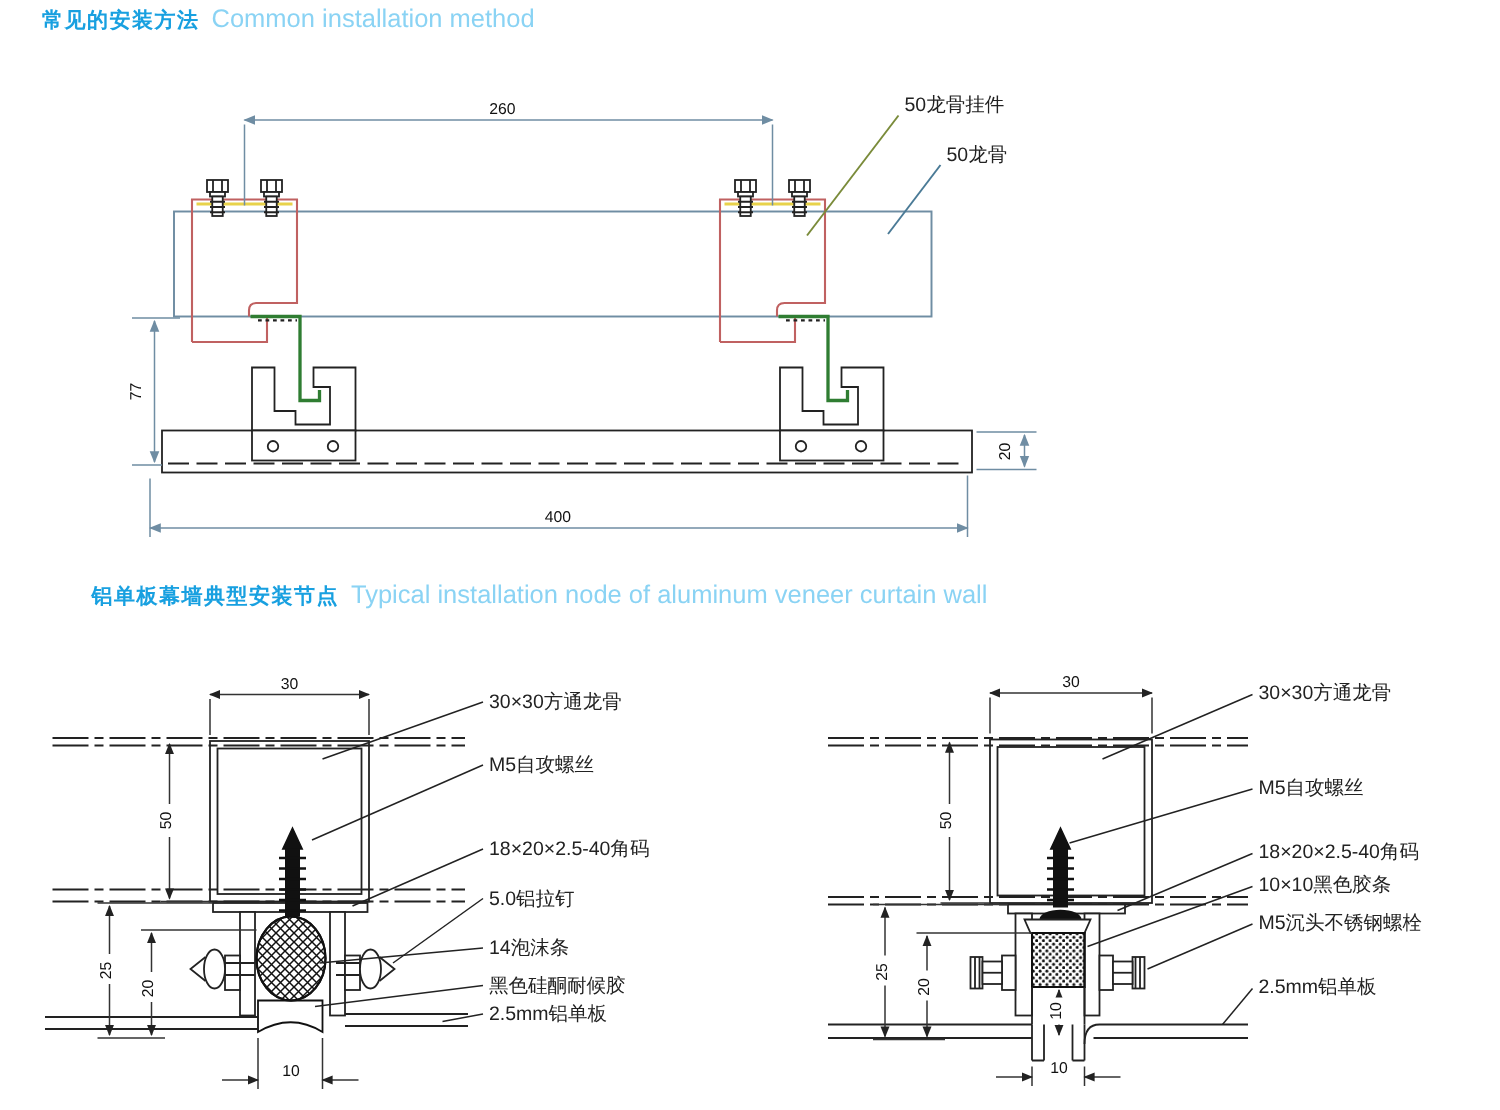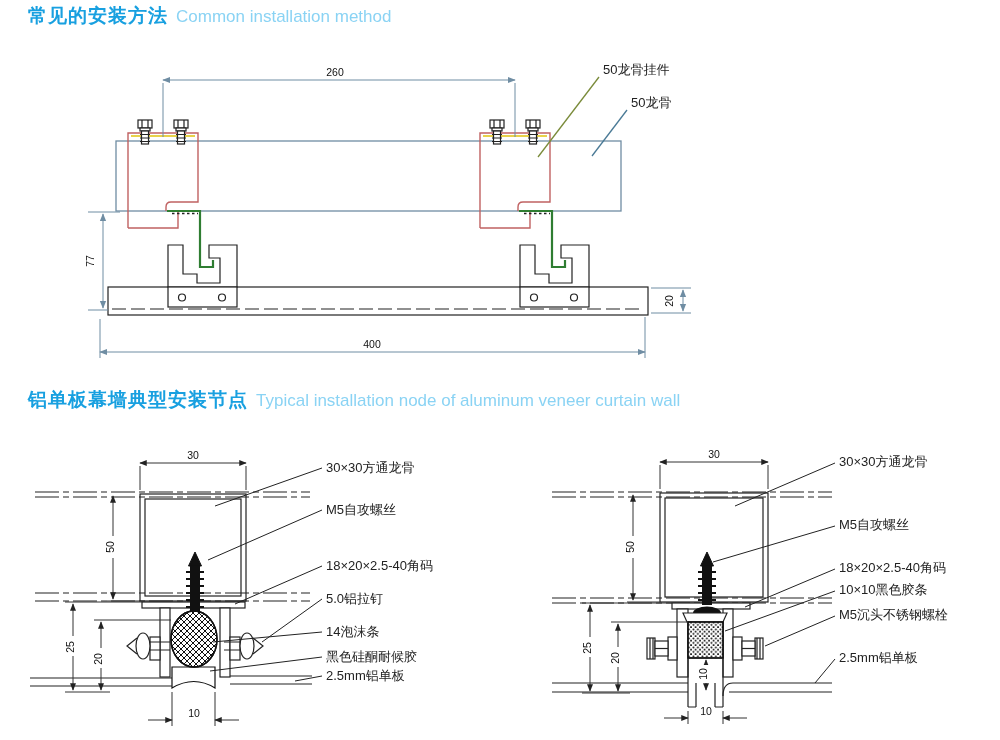--- a/index.html
+++ b/index.html
@@ -1,18 +1,18 @@
 <!DOCTYPE html>
 <html><head>
 <meta charset="utf-8">
 <style>
   html,body{margin:0;padding:0;background:#fff;}
   body{width:1000px;height:740px;position:relative;font-family:"Liberation Sans",sans-serif;overflow:hidden;}
   .sec-title{position:absolute;left:28px;white-space:nowrap;}
-  .sec-title .zh{font-weight:bold;font-size:19px;color:#18a0e0;letter-spacing:1px;}
+  .sec-title .zh{font-weight:bold;font-size:14px;color:#18a0e0;letter-spacing:1px;}
   .sec-title .en{font-size:17px;color:#8ad3f4;margin-left:8px;}
   svg{position:absolute;left:0;top:0;}
   svg text{font-family:"Liberation Sans",sans-serif;}
   .k{stroke:#222;fill:none;stroke-width:1.2;}
   .kw{stroke:#222;fill:#fff;stroke-width:1.2;}
   .ink{stroke:#111;fill:none;stroke-width:1.2;}
   .dimL{stroke:#333;fill:none;stroke-width:1;}
   .bdim{stroke:#6f8da3;fill:none;stroke-width:1;}
   .beam{stroke:#6f8da3;fill:none;stroke-width:1.3;}
   .red{stroke:#c06161;fill:none;stroke-width:1.4;}
@@ -111,21 +111,21 @@
   <g>
     <line x1="599" y1="32" x2="538" y2="112" stroke="#7a8b3a" stroke-width="1.3"></line>
     <text x="603" y="29" class="lbl">50龙骨挂件</text>
   </g>
   <g>
     <line x1="627" y1="65" x2="592" y2="111" stroke="#4a7a96" stroke-width="1.3"></line>
     <text x="631" y="62" class="lbl">50龙骨</text>
   </g>
 </svg>
 
-<div class="sec-title" style="top:387px;">
+<div class="sec-title" style="top:387px;margin-left:33px;">
   <span class="zh">铝单板幕墙典型安装节点</span><span class="en">Typical installation node of aluminum veneer curtain wall</span>
 </div>
 
 <svg width="480" height="310" viewBox="0 0 480 310" style="left:10px;top:430px;">
   <defs>
     <marker id="ak" viewBox="0 0 10 10" refX="9" refY="5" markerWidth="7.5" markerHeight="7.5" orient="auto-start-reverse">
       <path d="M0,1 L10,5 L0,9 z" fill="#222"></path>
     </marker>
     <pattern id="xh" width="6" height="6" patternUnits="userSpaceOnUse">
       <path d="M0,0 L6,6 M6,0 L0,6" stroke="#111" stroke-width="1"></path>

